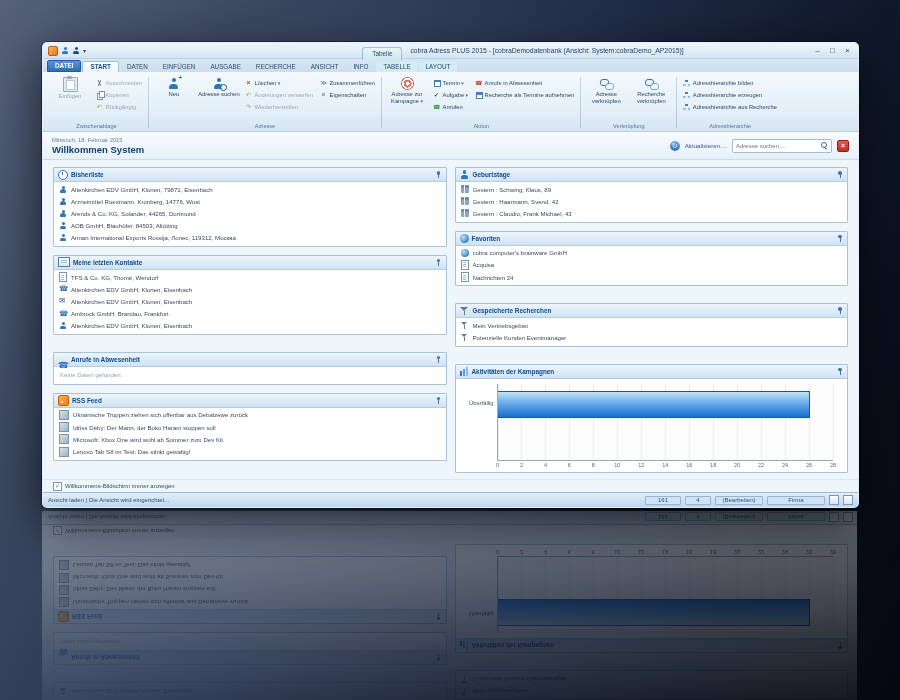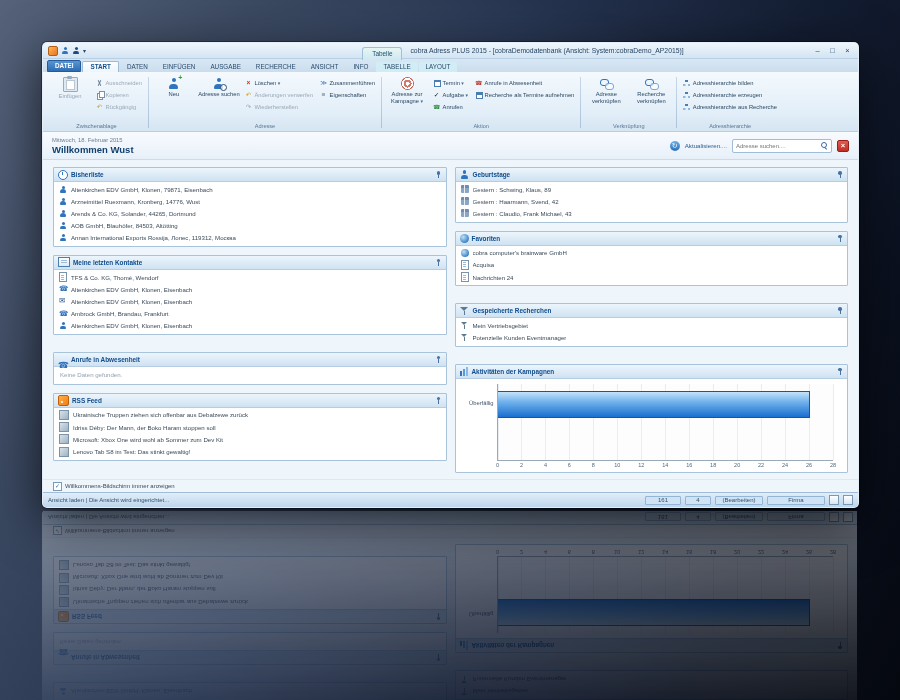--- a/index.html
+++ b/index.html
@@ -358,21 +358,21 @@
           </div>
         </div>
         <div class="glabel">Adresshierarchie</div>
       </div>
 
     </div>
 
     <div class="welcome">
       <div class="wleft">
         <div class="wdate">Mittwoch, 18. Februar 2015</div>
-        <div class="wgreet">Willkommen Wust</div>
+        <div class="wgreet">Willkommen System</div>
       </div>
       <div class="wright">
         <span class="refresh">↻</span>
         <span class="wrefresh">Aktualisieren....</span>
         <span class="searchbox">
           <input placeholder="Adresse suchen...." style="">
           <span class="icon-search"></span>
         </span>
         <span class="close-red">×</span>
       </div>

